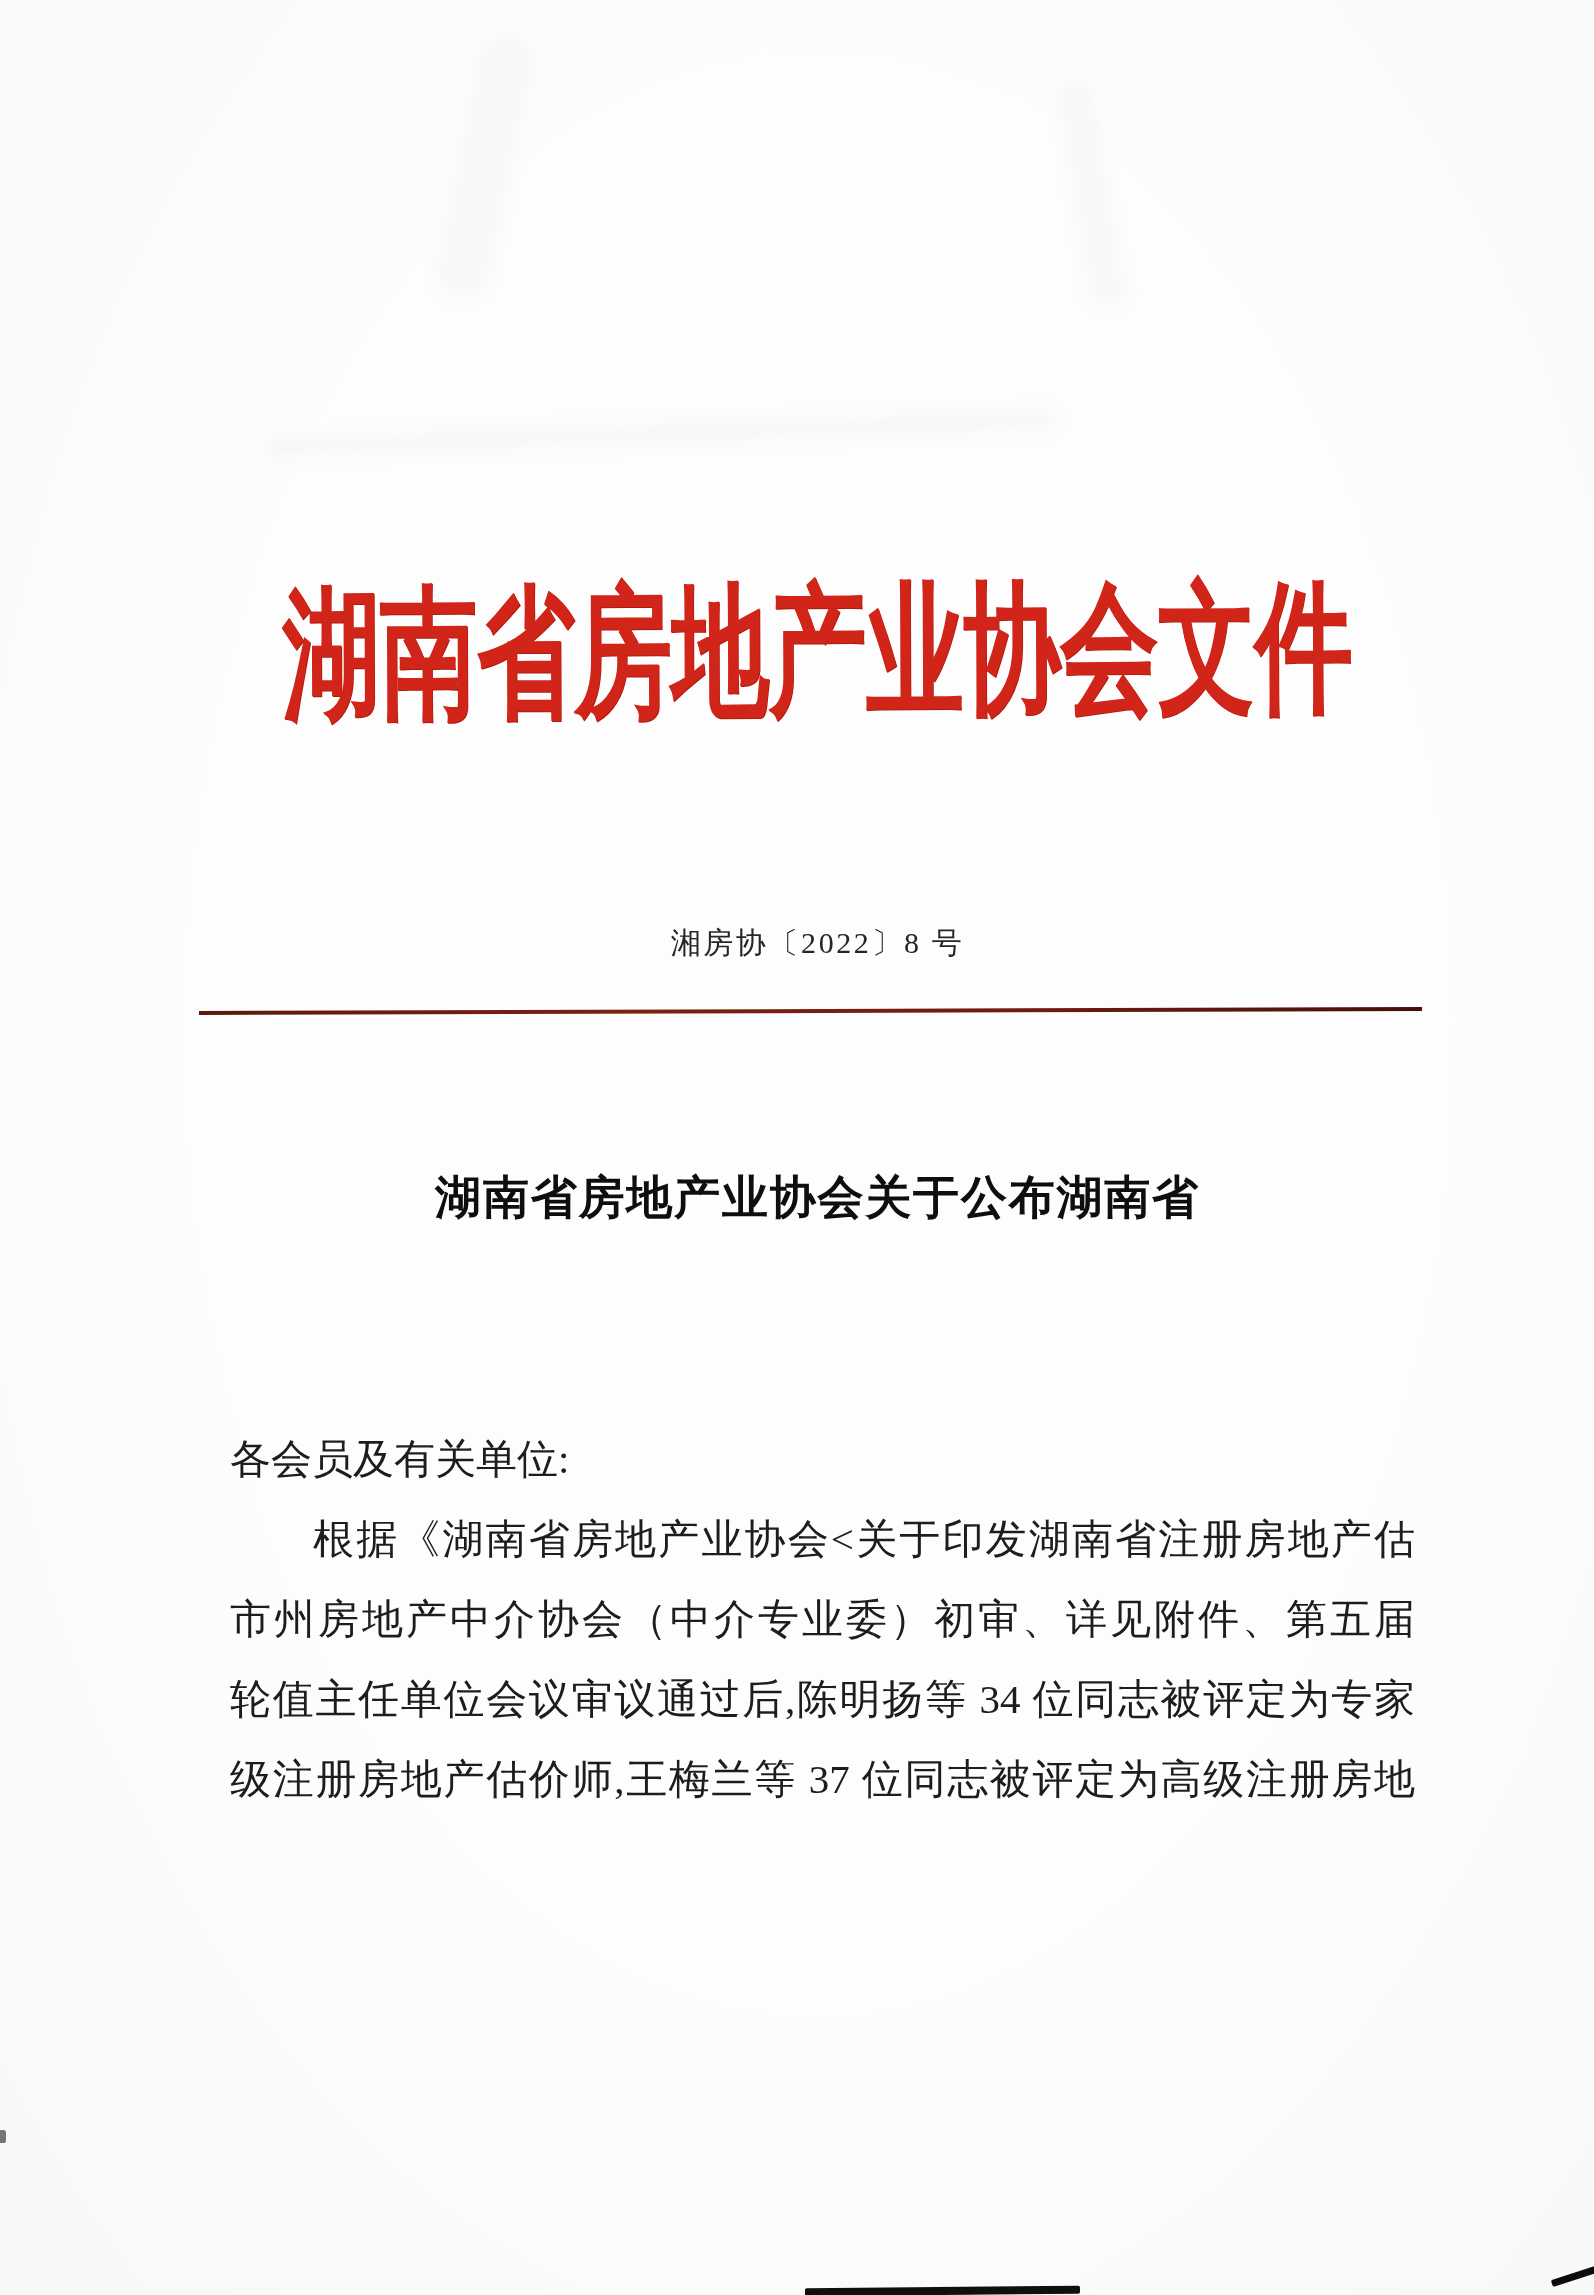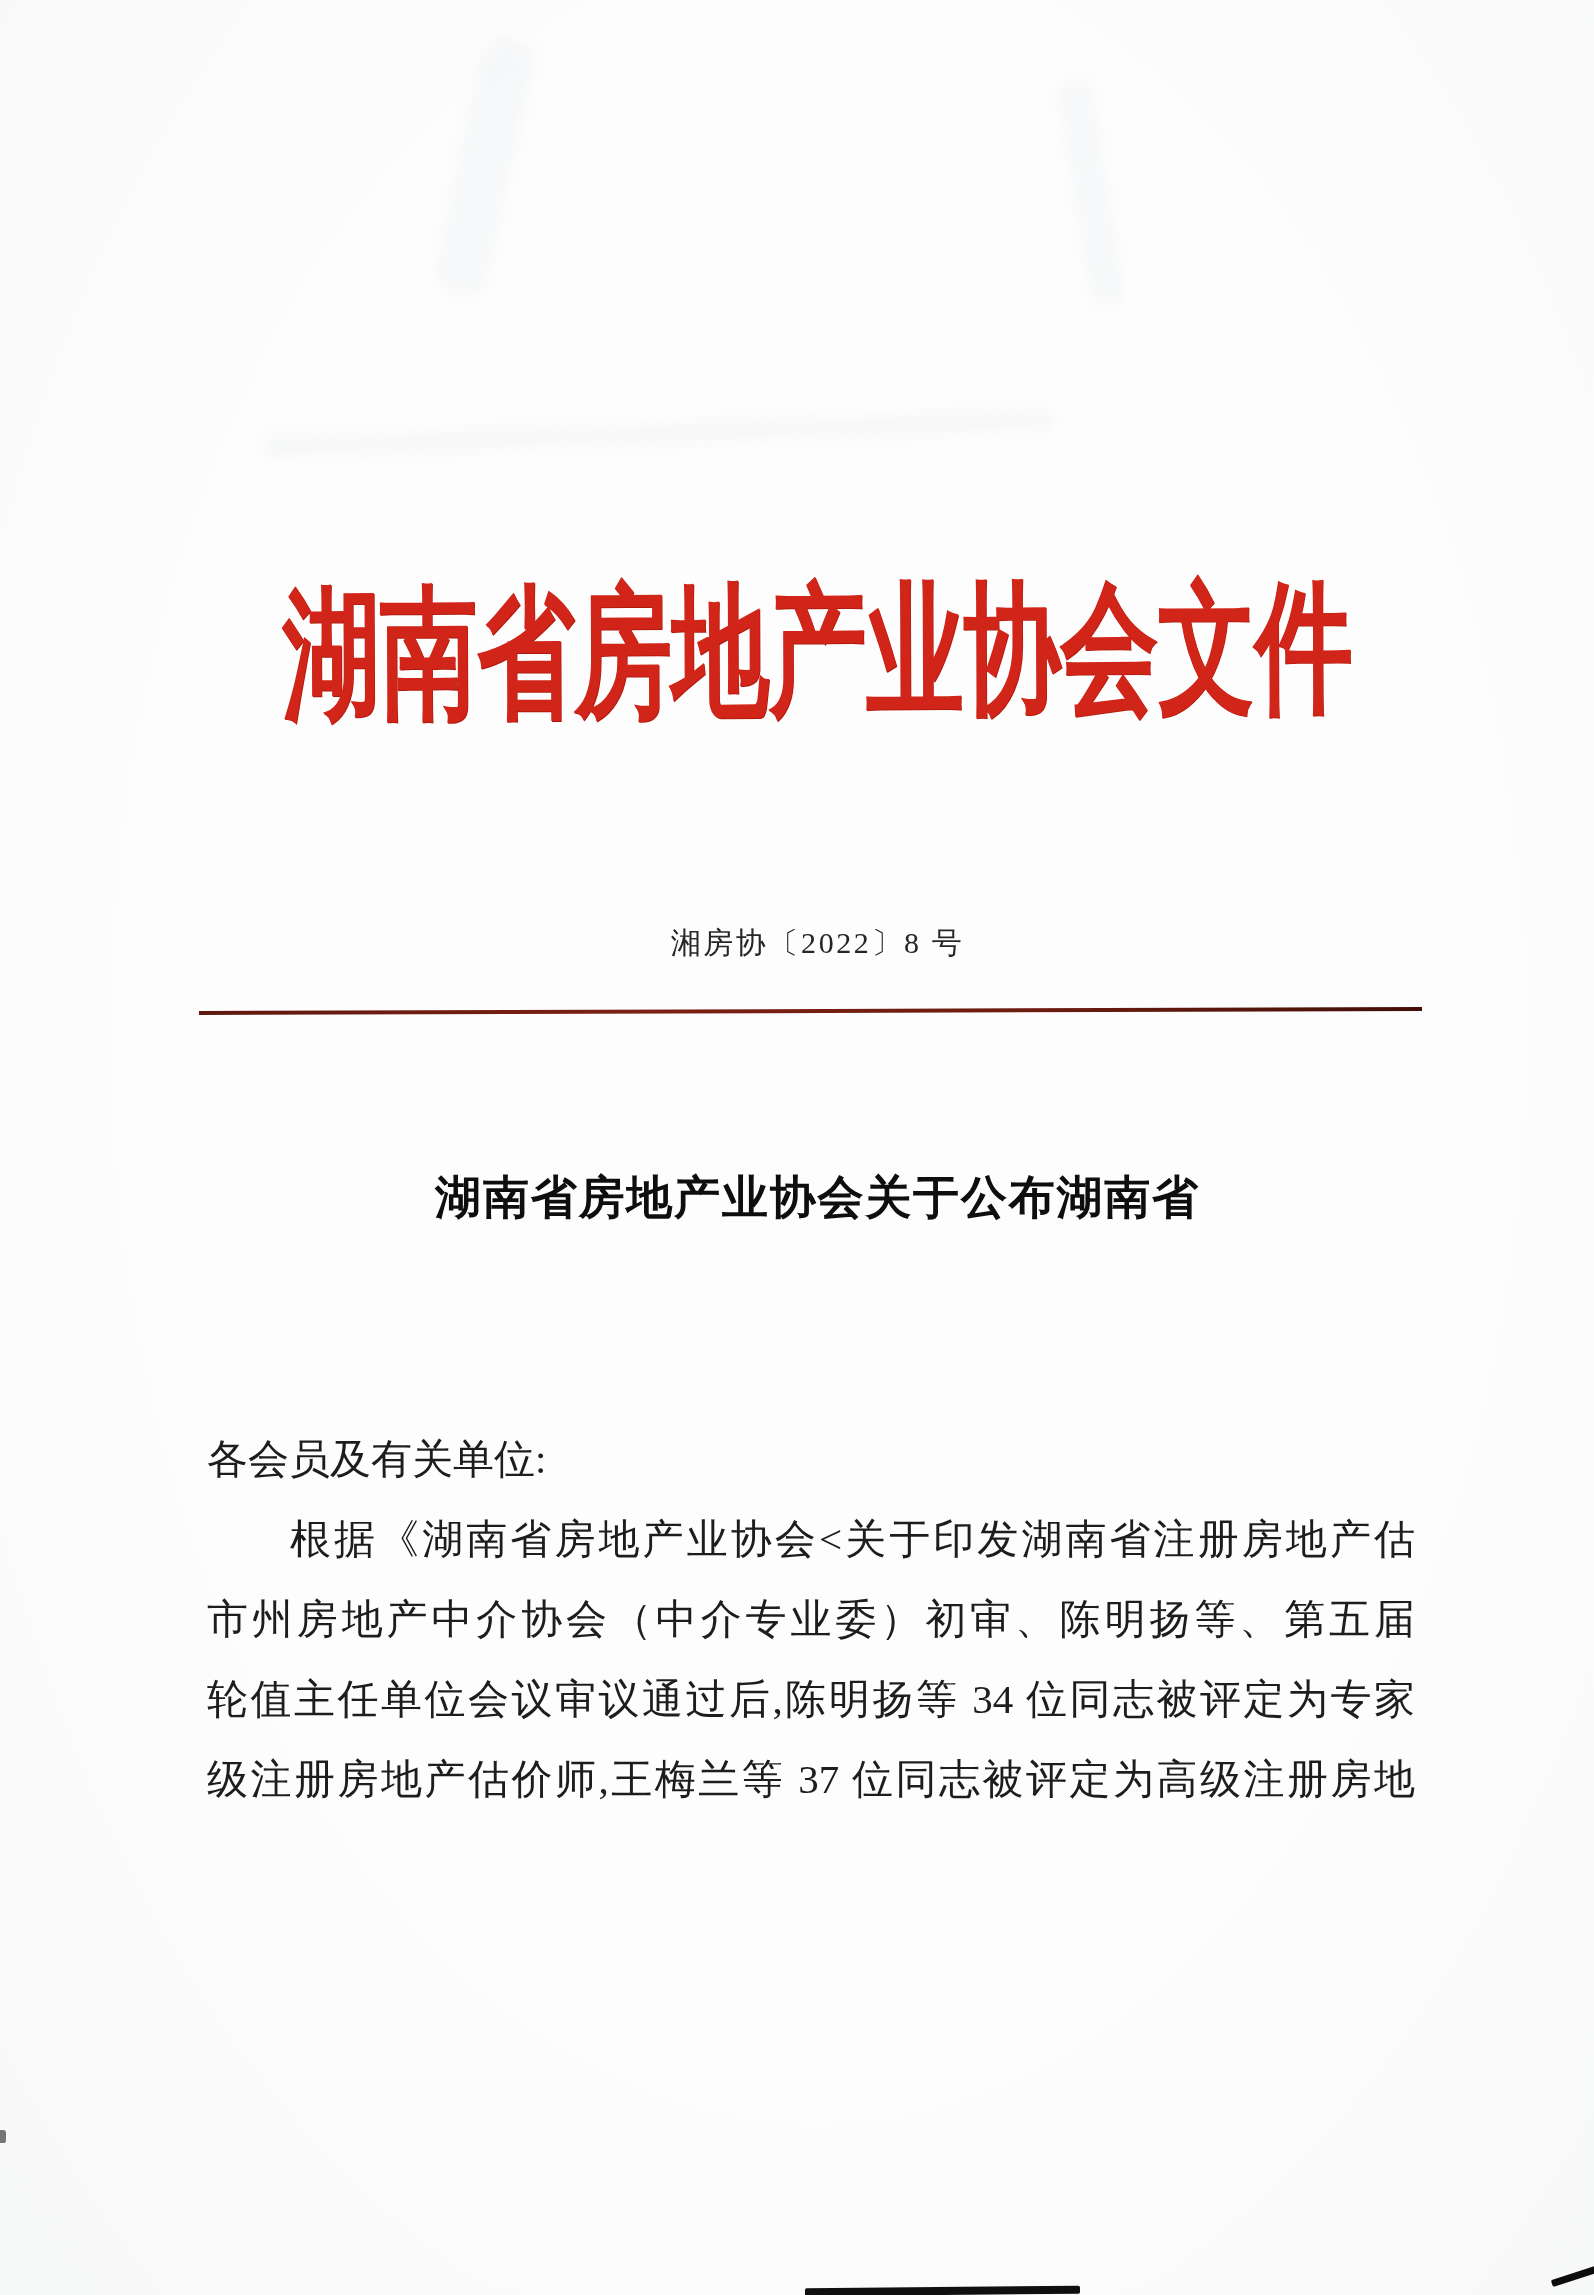--- a/index.html
+++ b/index.html
@@ -48,21 +48,21 @@
     text-align:center;
     font-size:46px;font-weight:bold;line-height:95px;
     color:#0e0e0e;
     letter-spacing:1.8px;
   }
   
   .body-block{
     position:absolute;left:207px;top:1419px;width:1208px;
     font-size:41px;line-height:80px;color:#1d1d1d;
   }
-  .body-line{white-space:nowrap;}
+  .body-line{white-space:nowrap;margin-left:23px;}
   .jline{white-space:normal;text-align:justify;text-align-last:justify;}
   .indent{padding-left:83px;}
   
   .artifact-bar{
     position:absolute;left:805px;top:2287px;width:275px;height:8px;
     background:#101010;transform:rotate(-0.5deg);border-radius:1.8px;
   }
   .artifact-corner{
     position:absolute;left:1553px;top:2280px;width:62px;height:7px;
     background:#0c0c0c;transform:rotate(-18deg);transform-origin:left bottom;border-radius:1.8px;
@@ -89,21 +89,21 @@
 
   <div class="red-rule"></div>
 
   <div class="main-title">
     <div>湖南省房地产业协会关于公布湖南省</div>
   </div>
 
   <div class="body-block">
     <div class="body-line">各会员及有关单位:</div>
     <div class="body-line jline indent">根据《湖南省房地产业协会&lt;关于印发湖南省注册房地产估</div>
-    <div class="body-line jline">市州房地产中介协会（中介专业委）初审、陈明扬等、第五届</div>
+    <div class="body-line jline">市州房地产中介协会（中介专业委）初审、详见附件、第五届</div>
     <div class="body-line jline">轮值主任单位会议审议通过后,陈明扬等 34 位同志被评定为专家</div>
     <div class="body-line jline">级注册房地产估价师,王梅兰等 37 位同志被评定为高级注册房地</div>
   </div>
 
   <div class="artifact-bar"></div>
   <div class="artifact-corner"></div>
   <div class="artifact-edge"></div>
 
 </div>
 

